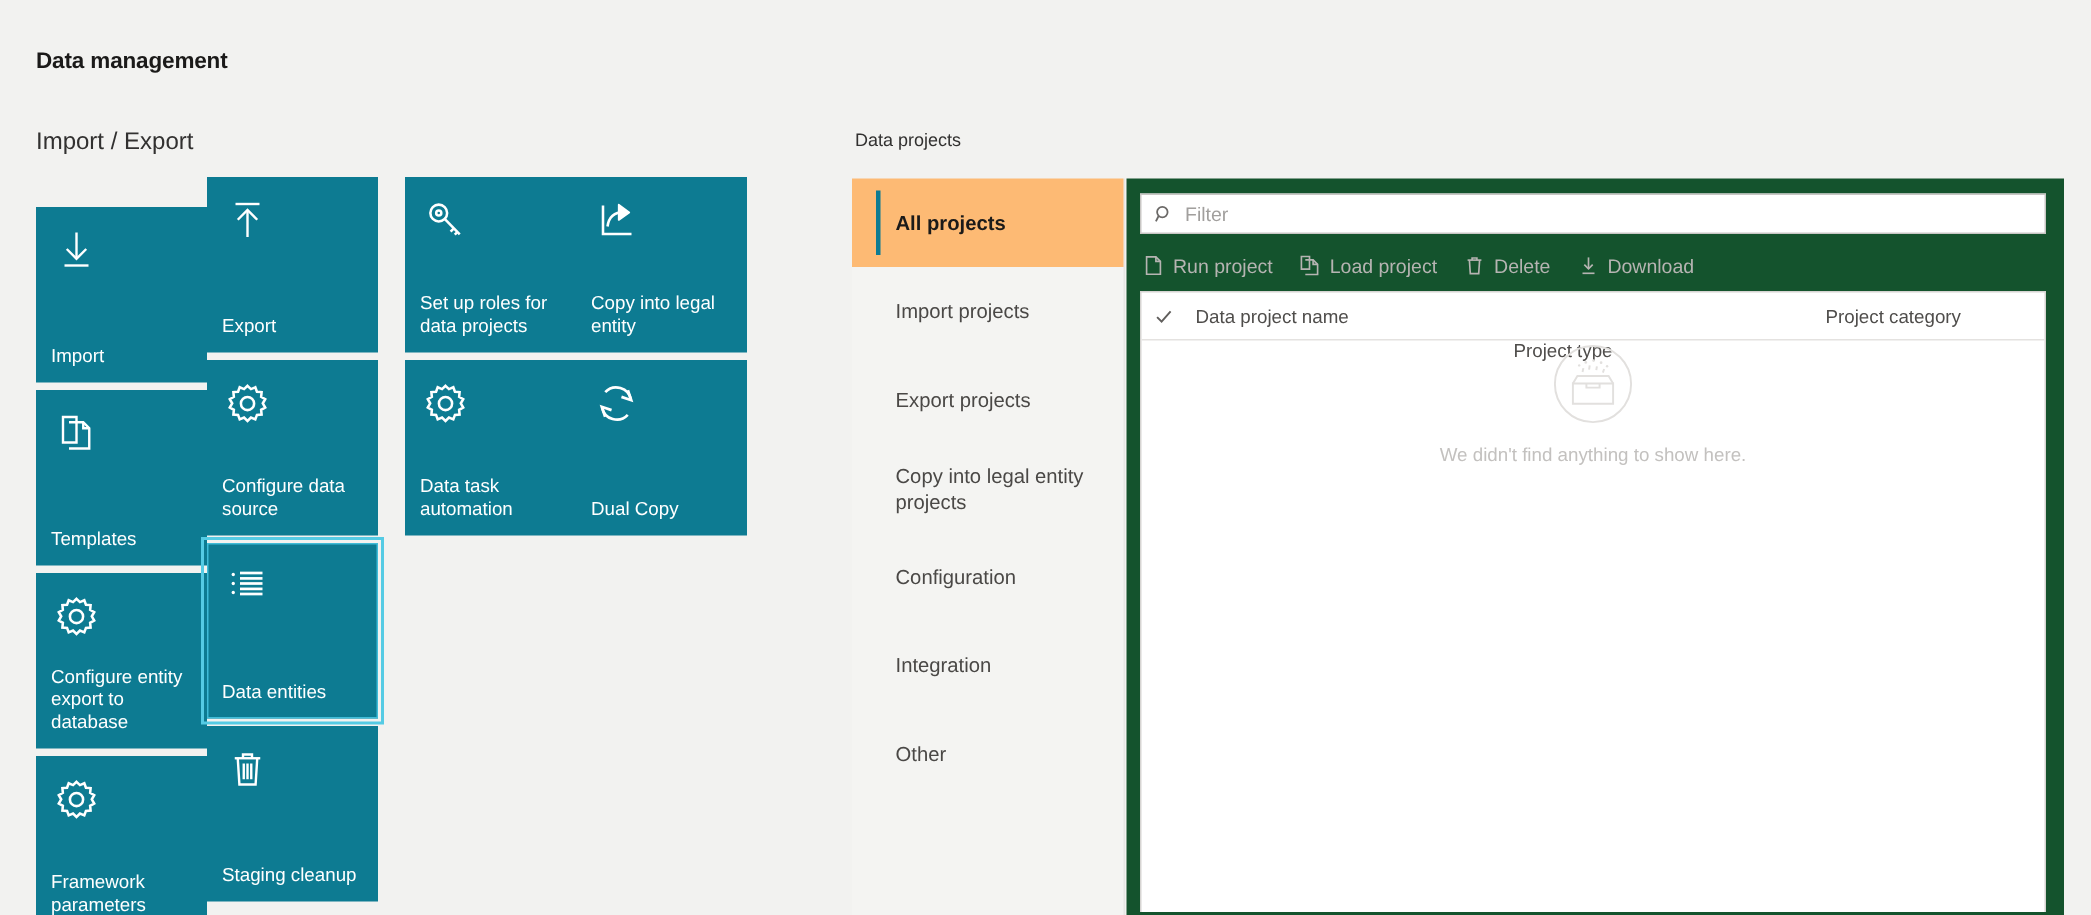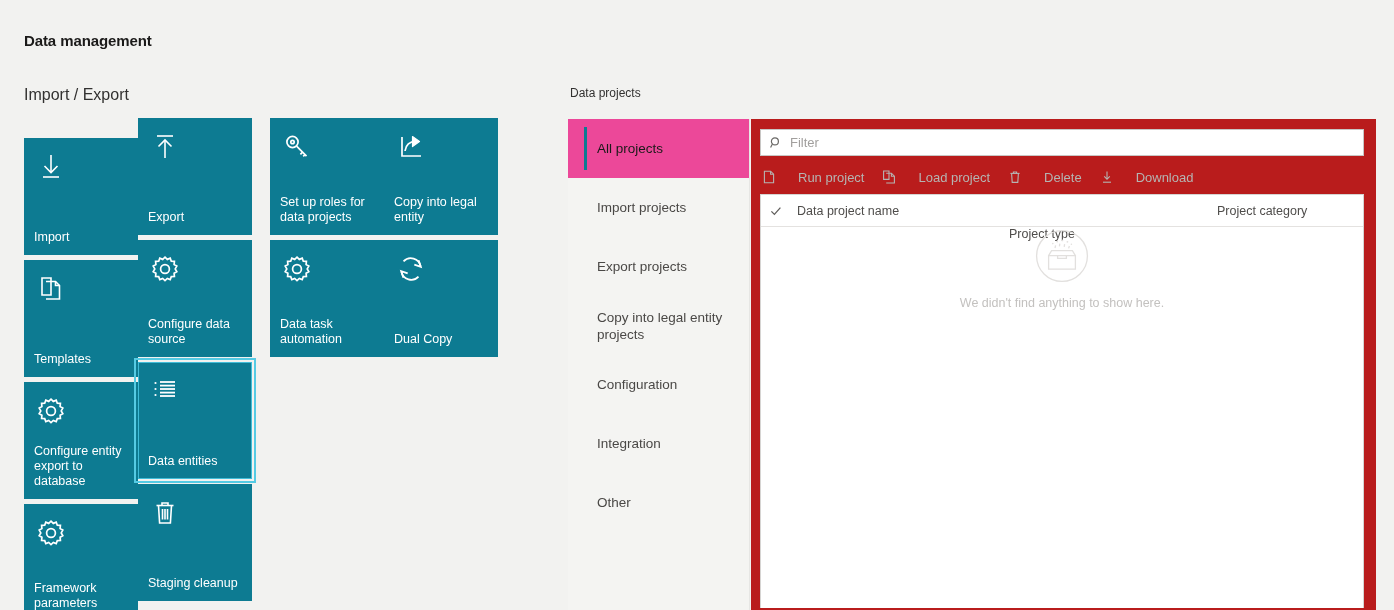--- a/index.html
+++ b/index.html
@@ -141,42 +141,42 @@
     min-height: 59px;
     display: flex;
     align-items: center;
     padding: 8px 14px 8px 29px;
     font-size: 13.5px;
     color: #4a4846;
     cursor: pointer;
     line-height: 17px;
   }
   .nav-item.selected {
-    background: #ec4899;
+    background: #fdba74;
     color: #1b1a19;
-    font-weight: normal;
+    font-weight: bold;
   }
   .nav-item.selected::before {
     content: "";
     position: absolute;
     left: 16px;
     top: 8px;
     bottom: 8px;
     width: 3px;
     background: #0d7b92;
   }
 
   
   #projects-main {
     position: absolute;
     left: 183px;
     top: 0px;
     width: 625px;
     height: 491px;
-    background: #b91c1c;
+    background: #14532d;
     padding: 10px 12px 0 9px;
   }
 
   #filter-box {
     position: relative;
     height: 27px;
     border: 1px solid #c8c6c4;
     background: #ffffff;
     display: flex;
     align-items: center;
@@ -201,21 +201,21 @@
     display: flex;
     align-items: center;
     gap: 18px;
     height: 34px;
     padding: 0 2px;
     margin-top: 4px;
   }
   .cmd-btn {
     display: flex;
     align-items: center;
-    gap: 22px;
+    gap: 6px;
     font-size: 13px;
     color: #b6b4b2;
     cursor: default;
     user-select: none;
   }
   .cmd-btn .cmd-icon { width: 14px; height: 14px; flex: 0 0 auto; }
   .cmd-btn .cmd-icon svg { display: block; width: 14px; height: 14px; }
 
   #grid-wrap {
     border: 1px solid #d6d4d2;

